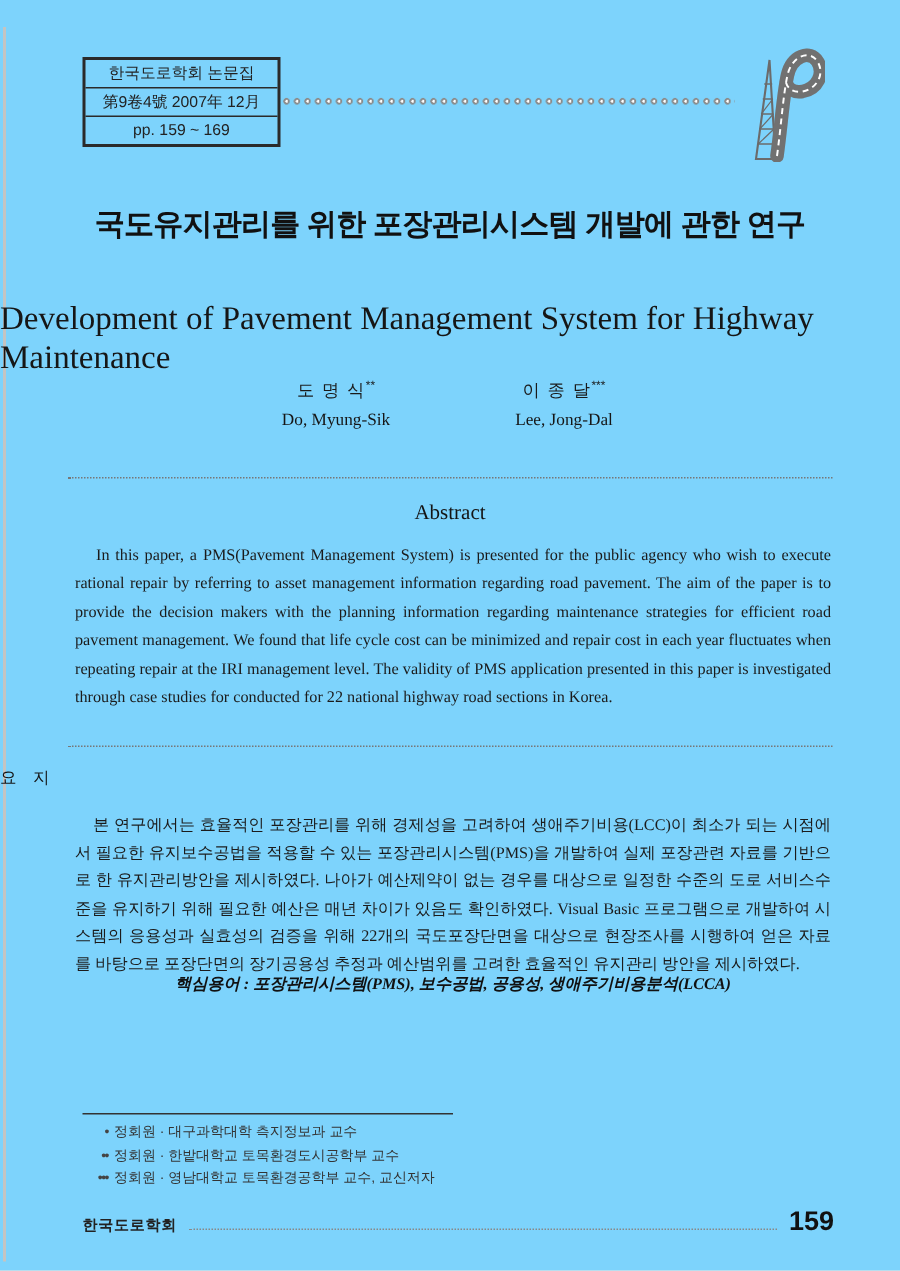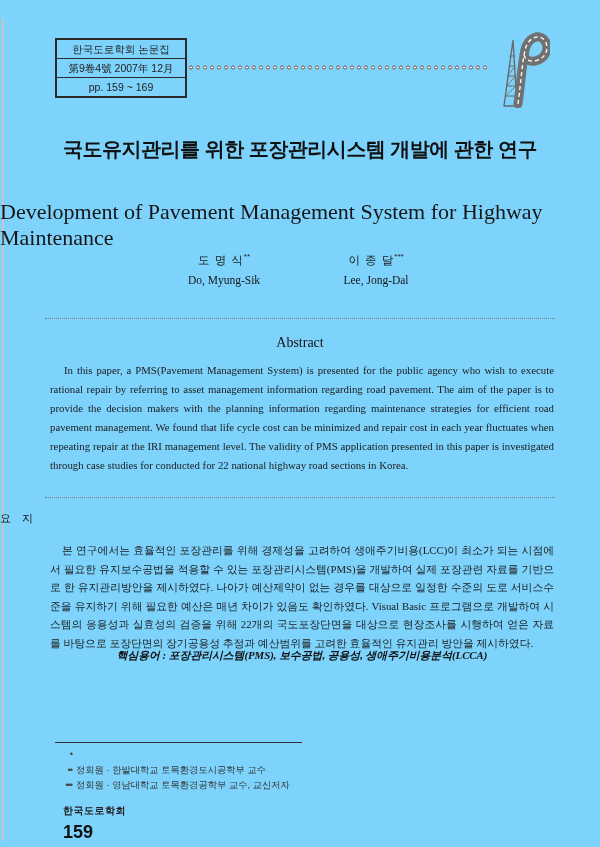--- a/index.html
+++ b/index.html
@@ -82,21 +82,20 @@
   .footnotes{position:absolute;left:52px;top:747px;width:340px;
              font-family:"Liberation Sans","DejaVu Sans",sans-serif;
              font-size:9.3px;line-height:15.5px;color:#333;}
   .footnote{display:flex;}
   .fn-mark{width:20px;text-align:right;margin-right:4px;letter-spacing:-1px;color:#444;}
 
   .footer{
     position:absolute;left:55px;right:44px;top:804px;
     display:flex;align-items:baseline;
     font-family:"Liberation Sans","DejaVu Sans",sans-serif;
-    flex-direction:column;
   }
   .footer .society{font-size:10px;font-weight:bold;color:#222;letter-spacing:0.5px;}
   .footer .leader{flex:1;border-bottom:1.5px dotted #888;margin:0 8px 3px 8px;height:1px;}
   .footer .pageno{font-size:18px;font-weight:bold;color:#111;}
 </style>
 </head>
 <body>
 
 <div class="page">
   <div class="scan-edge"></div>
@@ -148,20 +147,21 @@
   <div class="dotline l2"></div>
 
   <div class="yoji-h">요    지</div>
   <div class="body-text yoji-body">본 연구에서는 효율적인 포장관리를 위해 경제성을 고려하여 생애주기비용(LCC)이 최소가 되는 시점에서 필요한 유지보수공법을 적용할 수 있는 포장관리시스템(PMS)을 개발하여 실제 포장관련 자료를 기반으로 한 유지관리방안을 제시하였다. 나아가 예산제약이 없는 경우를 대상으로 일정한 수준의 도로 서비스수준을 유지하기 위해 필요한 예산은 매년 차이가 있음도 확인하였다. Visual Basic 프로그램으로 개발하여 시스템의 응용성과 실효성의 검증을 위해 22개의 국도포장단면을 대상으로 현장조사를 시행하여 얻은 자료를 바탕으로 포장단면의 장기공용성 추정과 예산범위를 고려한 효율적인 유지관리 방안을 제시하였다.</div>
   <div class="keywords-ko">핵심용어 : 포장관리시스템(PMS), 보수공법, 공용성, 생애주기비용분석(LCCA)</div>
 
   <div class="footnote-rule"></div>
   <div class="footnotes">
     <div class="footnote">
       <span class="fn-mark">•</span>
+      <span>정회원 · 대구과학대학 측지정보과 교수</span>
     </div>
     <div class="footnote">
       <span class="fn-mark">••</span>
       <span>정회원 · 한밭대학교 토목환경도시공학부 교수</span>
     </div>
     <div class="footnote">
       <span class="fn-mark">•••</span>
       <span>정회원 · 영남대학교 토목환경공학부 교수, 교신저자</span>
     </div>
   </div>

